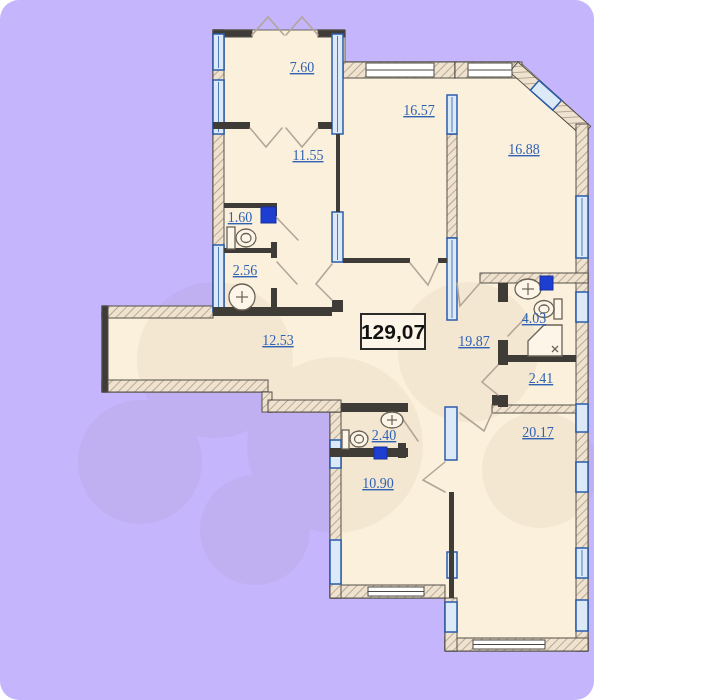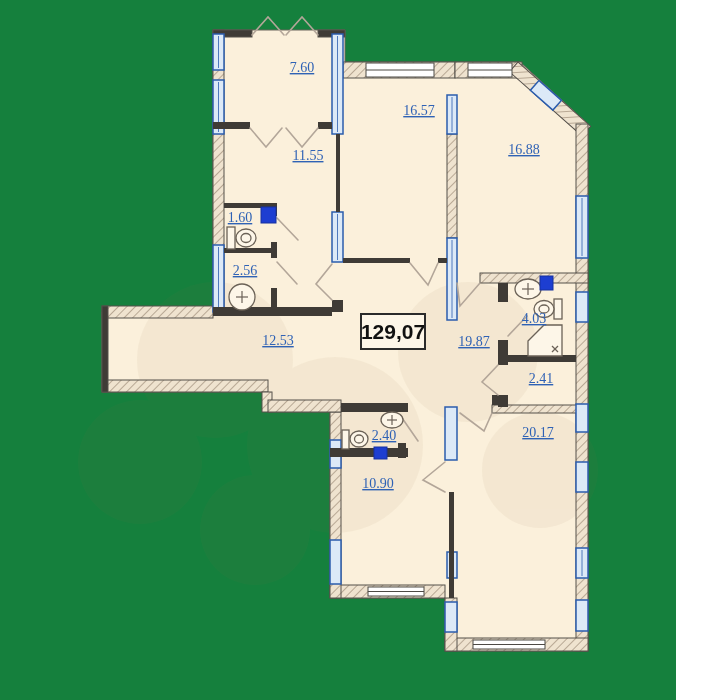--- a/index.html
+++ b/index.html
@@ -1,16 +1,16 @@
 <!DOCTYPE html>
 <html><head>
 <meta charset="utf-8">
 <style>
   html,body { margin:0; padding:0; background:#ffffff; }
-  .stage { position:relative; width:676px; height:700px; background:#15803d; overflow:hidden; }
+  .stage { position:relative; width:594px; height:700px; background:#c4b5fd; overflow:hidden;border-radius:19px; }
   svg { display:block; }
   .room-label {
     font-family: "Liberation Serif", "DejaVu Serif", serif;
     font-size: 14px;
     fill: #2f62b5;
     text-decoration: underline;
   }
   .total-label {
     font-family: "Liberation Sans", "DejaVu Sans", sans-serif;
     font-size: 21px;

